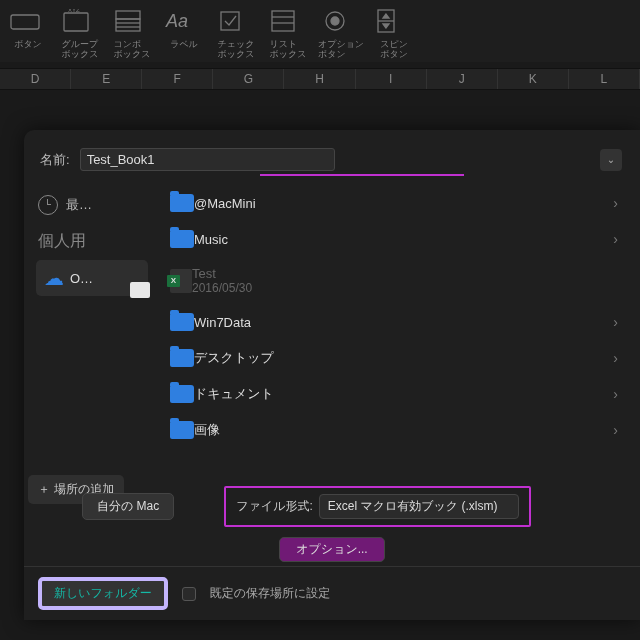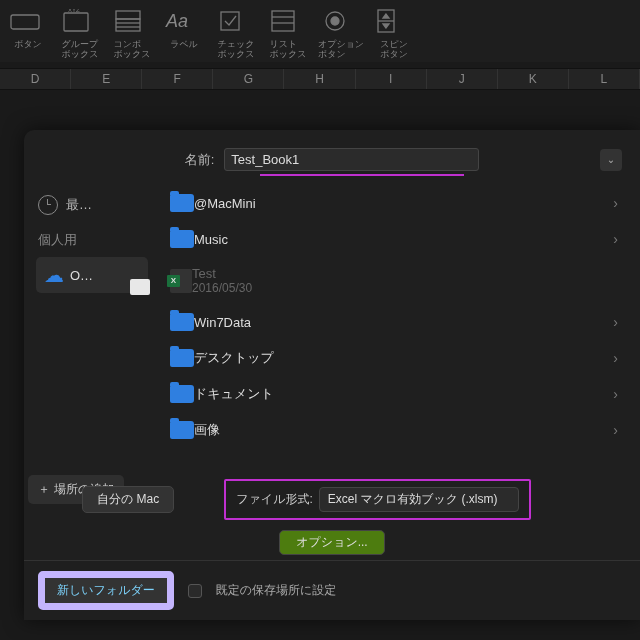--- a/index.html
+++ b/index.html
@@ -11,60 +11,60 @@
 .ribbon-icon { width: 36px; height: 30px; display: flex; align-items: center; color: #777; }
 .ribbon-label { font-size: 9px; color: #888; text-align: left; line-height: 1.1; }
 
 
 .col-headers { display: flex; background: #242424; border-top: 1px solid #111; border-bottom: 1px solid #111; margin-top: 6px; }
 .col-header { flex: 1; text-align: center; font-size: 12px; color: #888; padding: 3px 0; border-right: 1px solid #333; }
 
 
 .dialog { position: absolute; left: 24px; top: 130px; width: 616px; height: 490px; background: #1f1f1f; border-radius: 10px 0 0 0; box-shadow: 0 0 20px rgba(0,0,0,0.6); }
 
-.name-row { display: flex; align-items: center; justify-content: center; gap: 10px; padding: 18px 16px 10px 16px; position: relative; }
+.name-row { display: flex; align-items: center; gap: 10px; padding: 18px 16px 10px 16px; position: relative; }
 .name-label { font-size: 13px; color: #bbb; }
 .name-input { width: 255px; background: #2b2b2b; border: 1px solid #444; color: #ddd; font-size: 13px; padding: 3px 6px; border-radius: 3px; }
 .name-expand { position: absolute; right: 18px; width: 22px; height: 22px; background: #333; border-radius: 4px; display: flex; align-items: center; justify-content: center; color: #aaa; font-size: 10px; }
 .name-underline { position: absolute; left: 236px; top: 44px; width: 204px; height: 2px; background: #c030d0; }
 
 .browser { display: flex; height: 290px; }
 .sidebar { width: 128px; padding: 10px 0 0 8px; }
 .recent-row { display: flex; align-items: center; gap: 8px; padding: 4px 6px; color: #bbb; font-size: 13px; }
 .clock-icon { width: 20px; height: 20px; border: 1.5px solid #888; border-radius: 50%; position: relative; }
 .clock-icon::before { content: ''; position: absolute; left: 8px; top: 3px; width: 1px; height: 6px; background: #888; }
 .clock-icon::after { content: ''; position: absolute; left: 8px; top: 8px; width: 4px; height: 1px; background: #888; }
-.sidebar-section { font-size: 13px; color: #888; padding: 12px 6px 6px 6px; font-family: Liberation Mono, monospace; }
+.sidebar-section { font-size: 16px; color: #888; padding: 12px 6px 6px 6px; font-family: Liberation Mono, monospace; }
 .onedrive-item { display: flex; align-items: center; gap: 6px; background: #2e2e2e; border-radius: 5px; padding: 6px 8px; margin: 2px 4px; position: relative; }
 .cloud-icon { color: #2f7fe0; font-size: 20px; }
 .od-thumb { position: absolute; right: -2px; bottom: -2px; width: 20px; height: 16px; background: #e8e8e8; border-radius: 2px; }
 .add-place { position: absolute; left: 4px; bottom: 116px; display: flex; align-items: center; gap: 4px; background: #2f2f2f; border-radius: 5px; padding: 6px 10px; font-size: 12px; color: #ccc; }
 
 .filelist { flex: 1; padding: 4px 0; overflow: hidden; }
 .file-row { display: flex; align-items: center; padding: 9px 18px; position: relative; }
 .folder-icon { width: 24px; height: 18px; background: #2f7fe0; border-radius: 2px 3px 3px 2px; position: relative; }
 .folder-icon::before { content: ''; position: absolute; left: 0; top: -3px; width: 9px; height: 4px; background: #2f7fe0; border-radius: 2px 2px 0 0; }
 .excel-icon { width: 22px; height: 24px; background: #333; border-radius: 2px; position: relative; display: flex; align-items: center; justify-content: center; }
 .excel-badge { position: absolute; left: -3px; top: 6px; width: 13px; height: 12px; background: #1a6f3c; color: #ddd; font-size: 8px; font-weight: bold; display: flex; align-items: center; justify-content: center; border-radius: 1px; }
 .file-name { font-size: 13px; color: #ddd; }
 .file-name.dim { color: #666; }
 .file-date { font-size: 12px; color: #666; }
 .file-text { display: flex; flex-direction: column; }
 .chev { position: absolute; right: 22px; color: #777; font-size: 14px; }
 
-.footer { position: absolute; left: 0; bottom: 55px; width: 100%; padding: 10px 16px; }
+.footer { position: absolute; left: 0; bottom: 48px; width: 100%; padding: 10px 16px; }
 .footer-row1 { display: flex; align-items: center; gap: 50px; margin-left: 42px; }
 .mac-btn { background: #333; border: 1px solid #444; color: #ddd; font-size: 12px; padding: 4px 14px; border-radius: 5px; }
 .format-group { display: flex; align-items: center; gap: 6px; border: 2px solid #c030d0; padding: 6px 10px; border-radius: 2px; }
 .format-label { font-size: 12px; color: #ccc; }
 .format-select { background: #2b2b2b; border: 1px solid #444; color: #ddd; font-size: 12px; padding: 3px 8px; border-radius: 4px; min-width: 200px; }
-.options-btn { display: block; margin: 10px auto 0 auto; background: #4d7c0f; border: 1px solid #444; color: #ddd; font-size: 12px; padding: 3px 16px; border-radius: 5px; }
+.options-btn { display: block; margin: 10px auto 0 auto; background: #701a75; border: 1px solid #444; color: #ddd; font-size: 12px; padding: 3px 16px; border-radius: 5px; }
 
 .bottom-bar { position: absolute; left: 0; bottom: 0; width: 100%; display: flex; align-items: center; gap: 14px; padding: 10px 14px; border-top: 1px solid #333; background: #1f1f1f; }
-.new-folder-btn { background: #333; border: 7px solid #c4b5fd; color: #7dd3fc; font-size: 12px; padding: 4px 12px; border-radius: 5px; }
+.new-folder-btn { background: #333; border: 4px solid #c4b5fd; color: #14b8a6; font-size: 12px; padding: 4px 12px; border-radius: 5px; }
 .checkbox-row { display: flex; align-items: center; gap: 14px; font-size: 12px; color: #aaa; }
 .checkbox { width: 14px; height: 14px; border: 1px solid #555; border-radius: 3px; background: #2a2a2a; }
 
 svg { stroke: currentColor; fill: none; stroke-width: 1.3; }
 </style>
 </head>
 <body>
 
 <div class="ribbon">
   <div class="ribbon-item">

